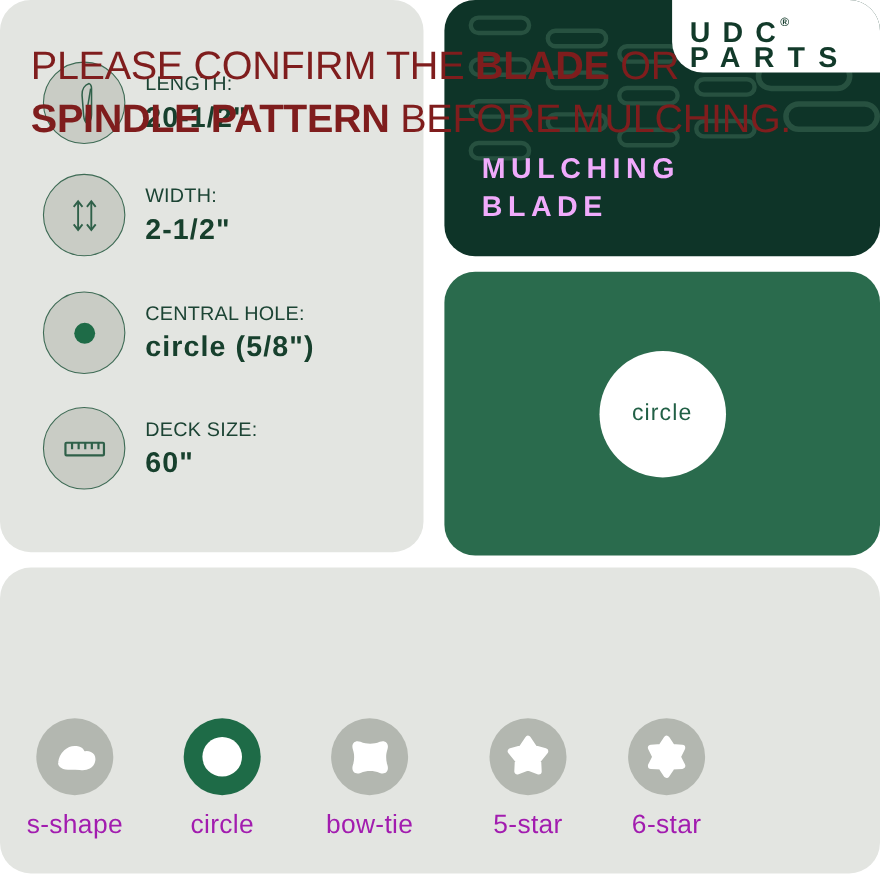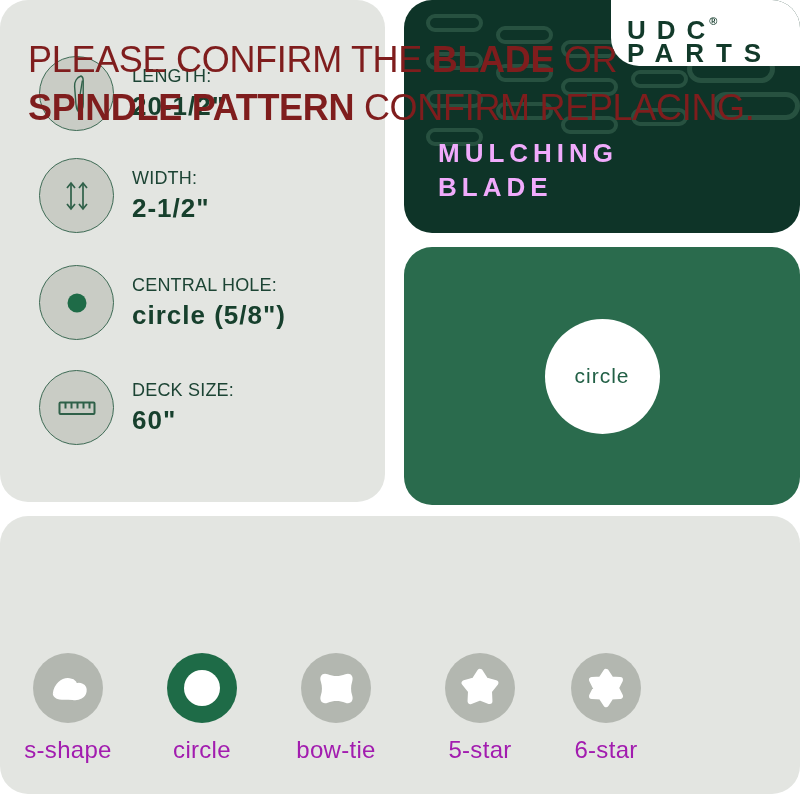--- a/index.html
+++ b/index.html
@@ -149,21 +149,21 @@
   </div>
 
   <div class="panel" id="hole-panel">
     <div id="hole-circle">
       <span id="hole-label">circle</span>
     </div>
   </div>
 
   <div class="panel" id="notice-panel"></div>
 
-  <div id="notice-text"><span>PLEASE CONFIRM THE </span><b>BLADE</b><span> OR</span><br><b>SPINDLE PATTERN</b><span> CONFIRM REPLACING.</span></div>
+  <div id="notice-text"><span>PLEASE CONFIRM THE </span><b>BLADE</b><span> OR</span><br><b>SPINDLE PATTERN</b><span> BEFORE MULCHING.</span></div>
 
   <div class="pat-item pi1">
     <div class="disc">
       <svg width="47" height="47" viewBox="0 0 48 48">
         <path fill="#ffffff" stroke="#ffffff" stroke-width="4" stroke-linejoin="round" d="M10,29 C11,21 17.5,14.5 25,15.5 C30,16.1 32,19.5 29.5,21.5 C35.5,18.5 41.5,21 40.5,27 C39.7,31.8 34.5,34.8 28.5,33.8 C23.5,33 15.5,34.5 12.5,32.5 C10.8,31.5 9.8,30.3 10,29 Z"></path>
       </svg>
     </div>
     <div class="pat-label">s-shape</div>
   </div>
 

